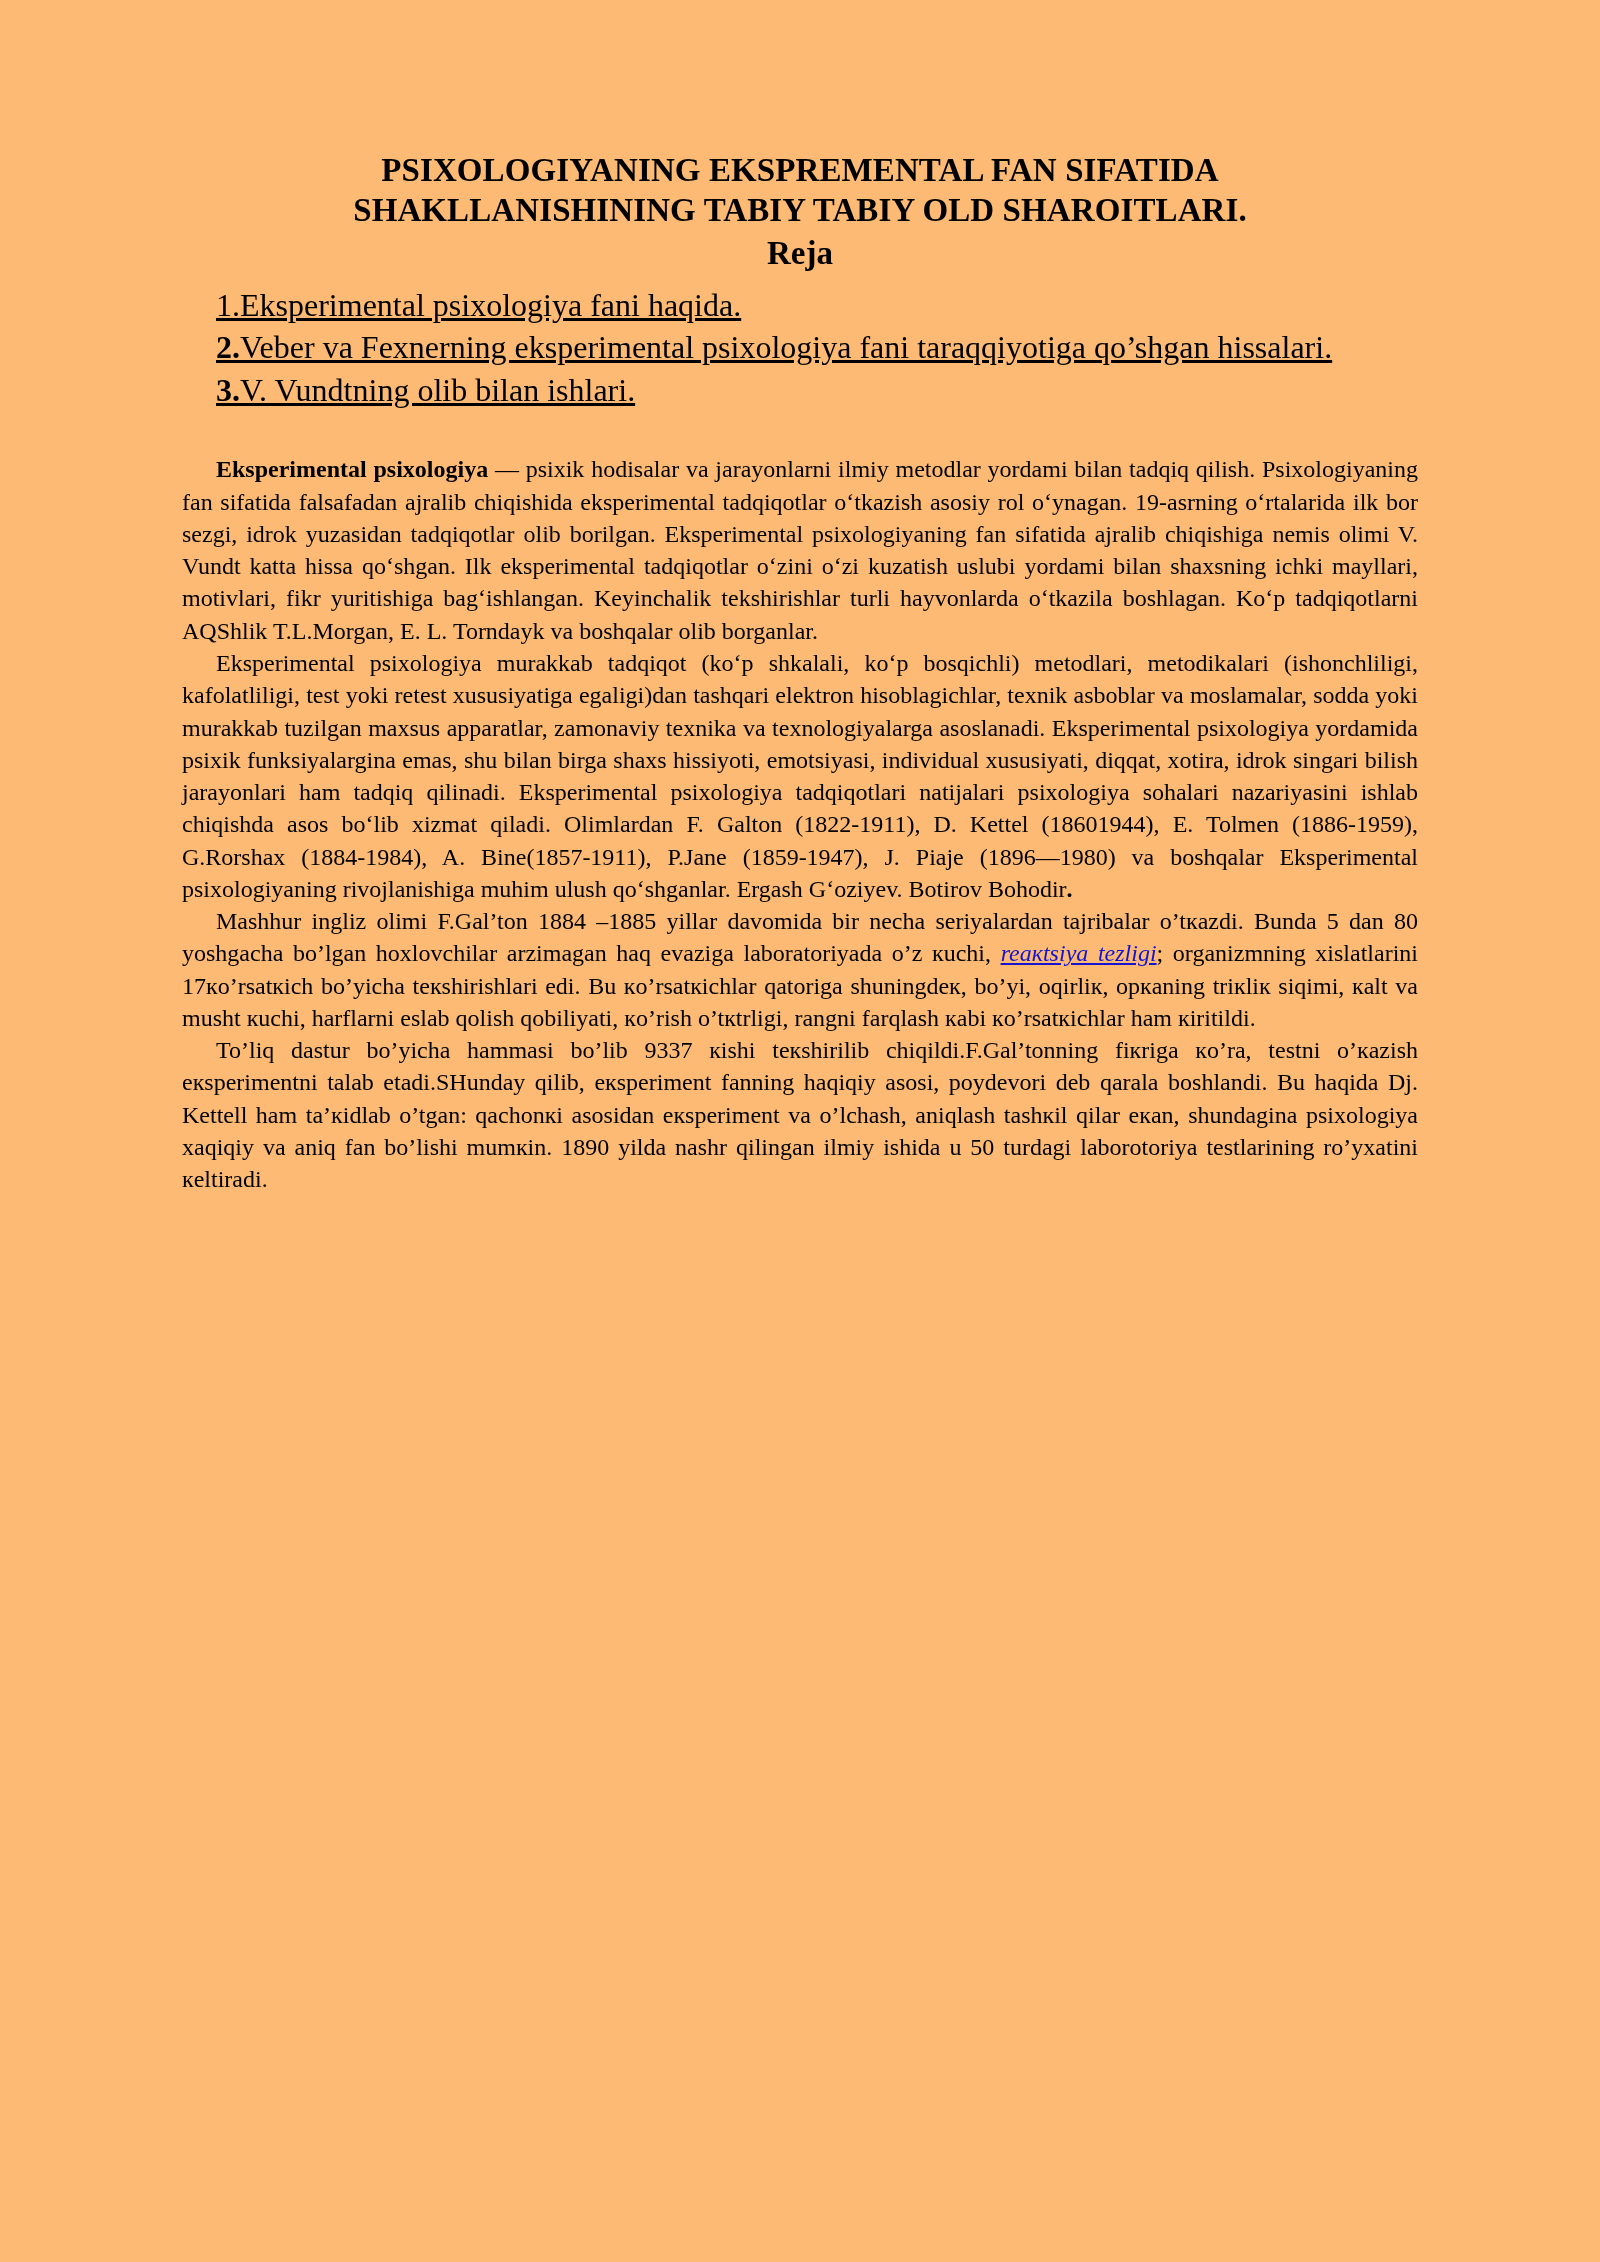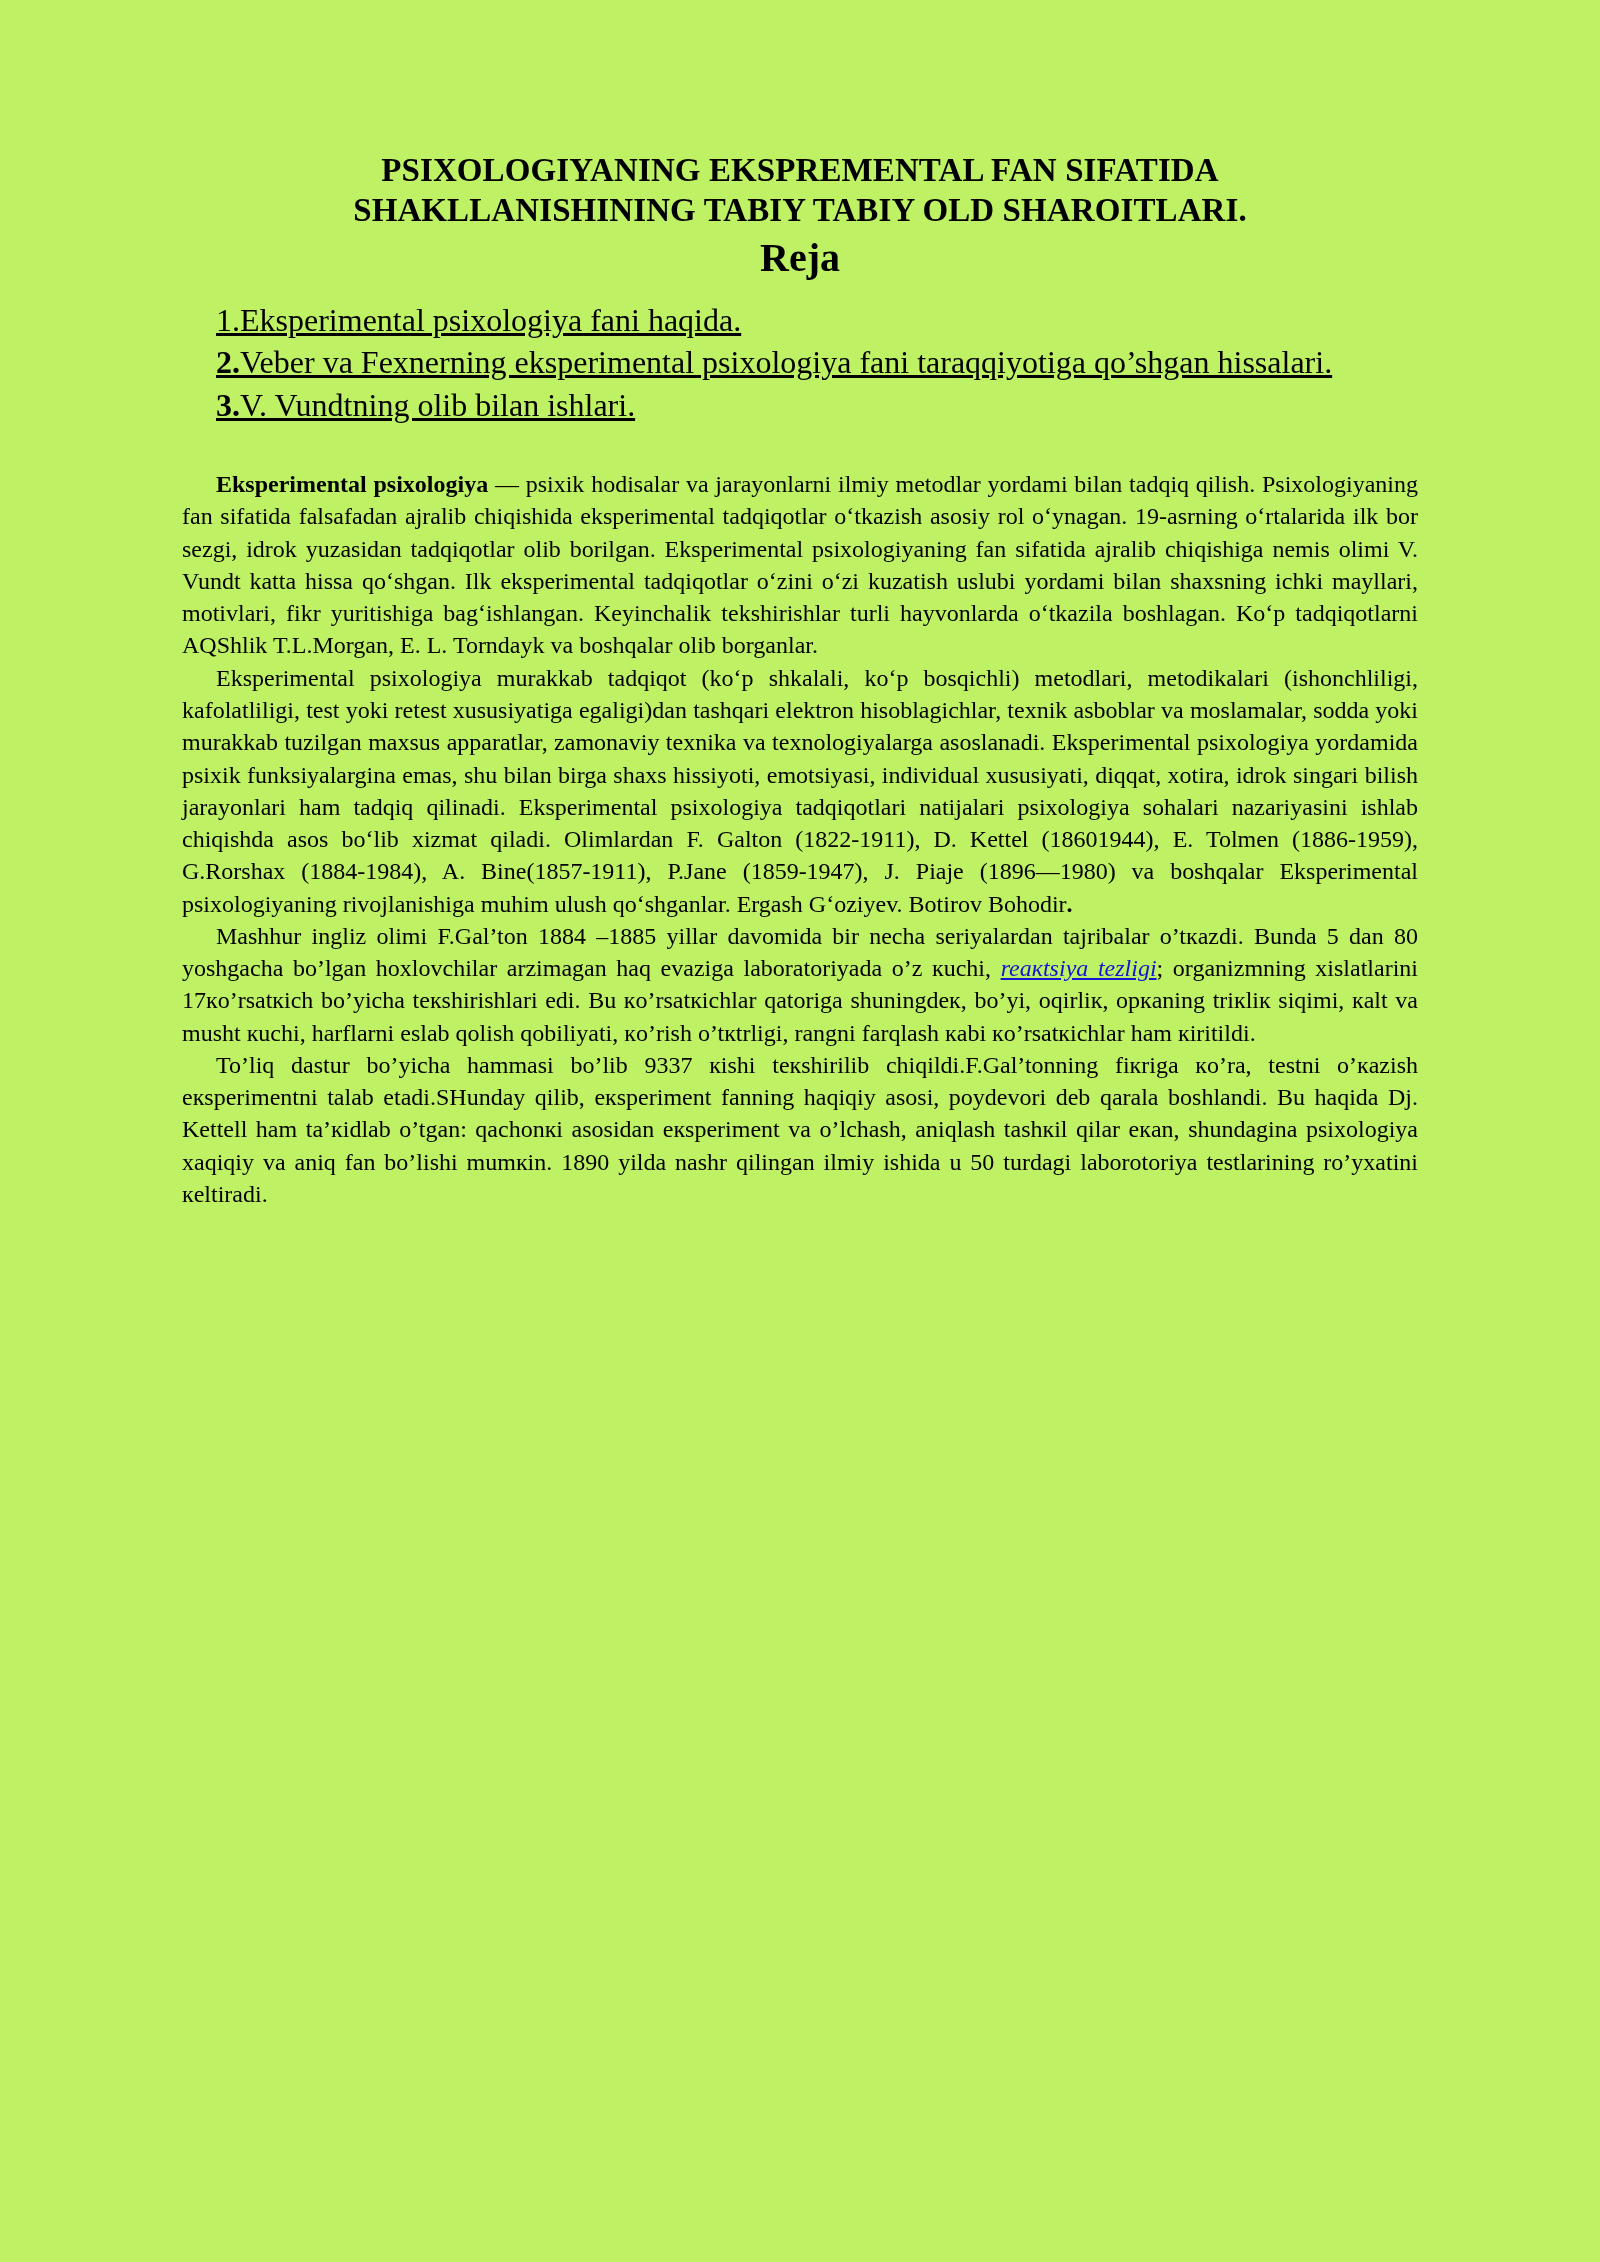--- a/index.html
+++ b/index.html
@@ -11,37 +11,37 @@
     width: 1600px;
     min-height: 2262px;
     font-family: "Liberation Serif", "DejaVu Serif", serif;
     color: #000000;
   }
   .page {
     width: 1600px;
     min-height: 2262px;
     box-sizing: border-box;
     padding: 150px 182px 60px 182px;
-    background: #bef264;
+    background: #fdba74;
   }
   .doc-title {
     text-align: center;
     font-weight: bold;
     font-size: 33px;
     line-height: 1.22;
     letter-spacing: 0.1px;
     margin: 0;
   }
   .doc-title .line { display: block; }
   .reja-heading {
     text-align: center;
     font-weight: bold;
-    font-size: 40px;
+    font-size: 33px;
     line-height: 1.25;
-    margin: 2px 0 16px 0;
+    margin: 2px 0 10px 0;
   }
   .reja-list {
     margin: 0;
     padding: 0;
     list-style: none;
     text-decoration: underline;
   }
   .reja-item {
     font-size: 32px;
     line-height: 1.33;

